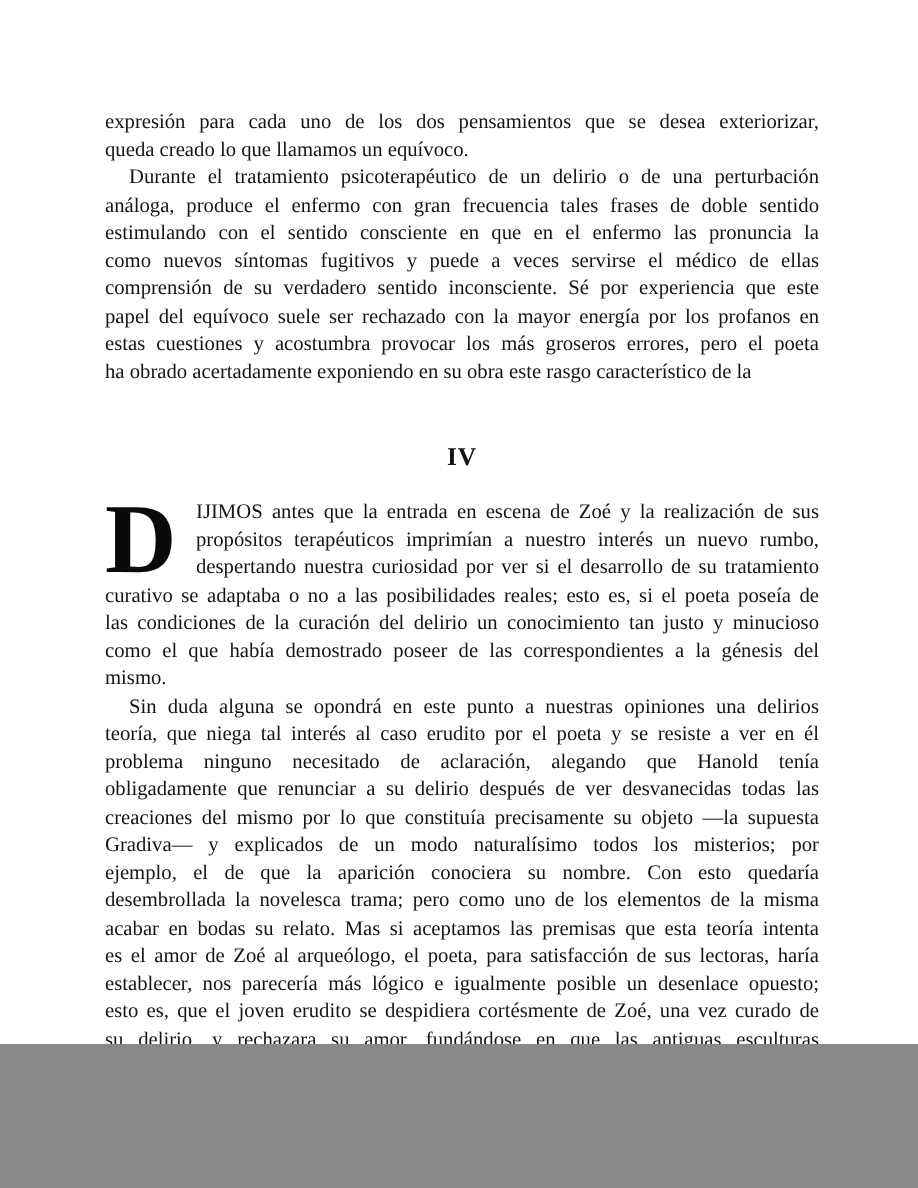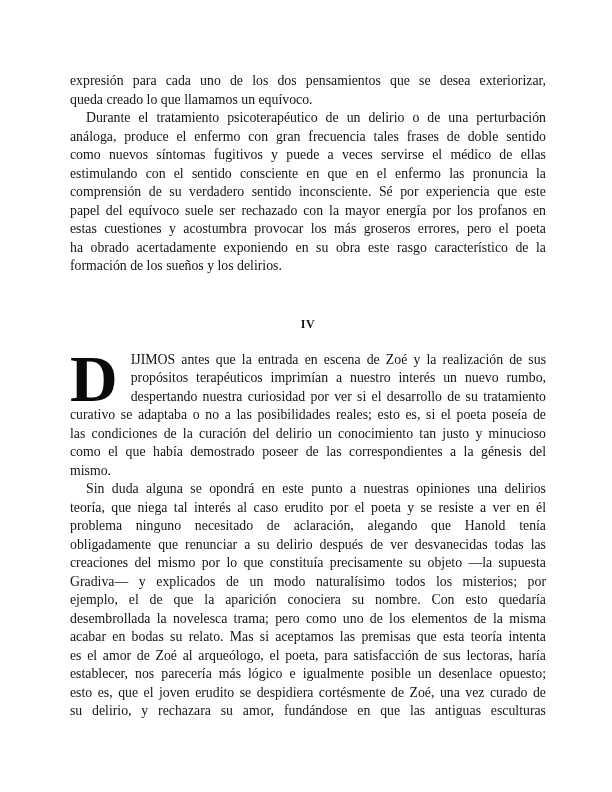--- a/index.html
+++ b/index.html
@@ -1,20 +1,20 @@
 <!DOCTYPE html>
 <html><head>
 <meta charset="utf-8">
 <style>
   * { margin: 0; padding: 0; box-sizing: border-box; }
   html, body { background: #888; }
   .page {
     position: relative;
     width: 612px;
-    height: 792px;
+    height: 696px;
     margin: 0 auto;
     background: #ffffff;
     color: #141414;
     font-family: "Liberation Serif", "DejaVu Serif", serif;
     overflow: hidden;
   }
   .text-column {
     position: absolute;
     left: 70px;
     top: 72px;
@@ -27,21 +27,21 @@
     text-align: justify;
     text-align-last: justify;
     white-space: normal;
     height: 18.5px;
     overflow: hidden;
   }
   .end-left .tline:last-child { text-align-last: left; }
   .indent-first .tline:first-child { padding-left: 16px; }
   .section-heading {
     margin: 38px 0 17px 0;
-    font-size: 12px;
+    font-size: 17px;
     line-height: 20px;
     font-weight: bold;
     text-align: center;
     letter-spacing: 0.5px;
   }
   .dropcap {
     float: left;
     font-weight: bold;
     font-size: 66px;
     line-height: 52px;
@@ -57,27 +57,26 @@
   <div class="text-column">
 
     <div class="para end-left">
         <div class="tline">expresión para cada uno de los dos pensamientos que se desea exteriorizar,</div>
         <div class="tline">queda creado lo que llamamos un equívoco.</div>
       </div>
 
     <div class="para end-left indent-first">
         <div class="tline">Durante el tratamiento psicoterapéutico de un delirio o de una perturbación</div>
         <div class="tline">análoga, produce el enfermo con gran frecuencia tales frases de doble sentido</div>
+        <div class="tline">estimulando con el sentido consciente en que en el enfermo las pronuncia la</div>
         <div class="tline">como nuevos síntomas fugitivos y puede a veces servirse el médico de ellas</div>
-        <div class="tline">estimulando con el sentido consciente en que en el enfermo las pronuncia la</div>
         <div class="tline">comprensión de su verdadero sentido inconsciente. Sé por experiencia que este</div>
         <div class="tline">papel del equívoco suele ser rechazado con la mayor energía por los profanos en</div>
         <div class="tline">estas cuestiones y acostumbra provocar los más groseros errores, pero el poeta</div>
         <div class="tline">ha obrado acertadamente exponiendo en su obra este rasgo característico de la</div>
-        <div class="tline">formación de los sueños y los delirios.</div>
       </div>
 
     <h2 class="section-heading">IV</h2>
 
     <div class="para end-left">
       <span class="dropcap">D</span>
     <div class="tline">IJIMOS antes que la entrada en escena de Zoé y la realización de sus</div>
         <div class="tline">propósitos terapéuticos imprimían a nuestro interés un nuevo rumbo,</div>
         <div class="tline">despertando nuestra curiosidad por ver si el desarrollo de su tratamiento</div>
         <div class="tline">curativo se adaptaba o no a las posibilidades reales; esto es, si el poeta poseía de</div>

